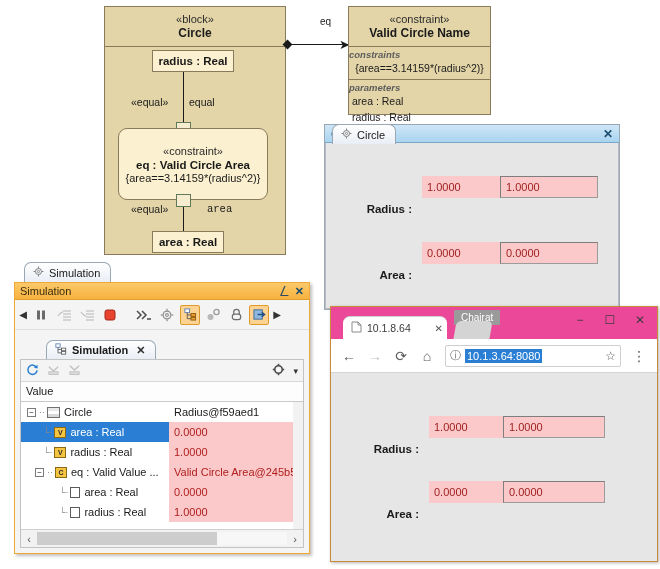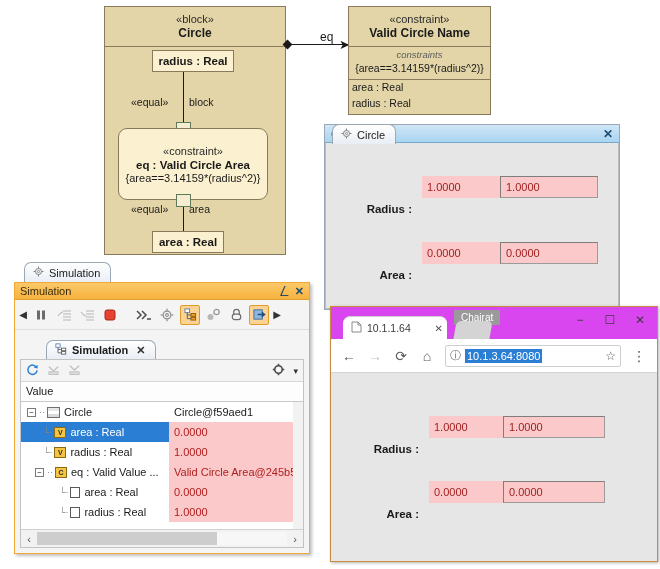--- a/index.html
+++ b/index.html
@@ -46,37 +46,37 @@
   #port-top { left: 176px; top: 122px; }
   #port-bot { left: 176px; top: 194px; }
   .vline { position: absolute; width: 1px; background: #1a1a1a; }
   #vl-1 { left: 183px; top: 72px; height: 50px; }
   #vl-2 { left: 183px; top: 207px; height: 24px; }
   .lbl-equal { position: absolute; font-size: 10.5px; color: #1a1a1a; }
   .lbl-role   { position: absolute; font-size: 10.5px; color: #1a1a1a; }
   #eqlbl-1 { left: 131px; top: 96px; }
   #role-1  { left: 189px; top: 96px; }
   #eqlbl-2 { left: 131px; top: 203px; }
-  #role-2  { left: 189px; top: 203px; }
+  #role-2  { left: 207px; top: 203px; font-family: Liberation Mono, monospace; }
 
   .blk-constraint {
     position: absolute; left: 348px; top: 6px; width: 143px; height: 109px;
     background: #e3d5a8; border: 1px solid #8a7a5c;
   }
   .c-sec { border-bottom: 1px solid #8a7a5c; }
-  .c-cap { font-size: 9.5px; font-style: italic; color: #5d5d5d; text-align: center; line-height: 13px; padding-top: 1px; }
+  .c-cap { font-size: 9.5px; font-style: italic; color: #5d5d5d; text-align: left; line-height: 13px; padding-top: 1px; font-weight: bold; }
   .c-body { font-size: 10.5px; color: #1a1a1a; padding: 0 3px 2px 3px; line-height: 14px; }
   .c-body.center { text-align: center; }
 
   
   .conn-line { position: absolute; left: 287px; top: 44px; width: 61px; height: 1px; background: #1a1a1a; }
   .conn-dot  { position: absolute; left: 284px; top: 41px; width: 7px; height: 7px;
                background: #1a1a1a; transform: rotate(45deg); }
   .conn-arrow { position: absolute; left: 339px; top: 38px; font-size: 13px; color: #1a1a1a; line-height: 13px; }
-  .conn-lbl { position: absolute; left: 320px; top: 30px; font-size: 12px; color: #1a1a1a; }
+  .conn-lbl { position: absolute; left: 320px; top: 16px; font-size: 10px; color: #1a1a1a; }
   .tab {
     position: relative; display: inline-flex; align-items: center; gap: 5px;
     height: 20px; padding: 0 10px 0 8px;
     background: linear-gradient(#ffffff, #e9eef5);
     border: 1px solid #9aa7b4; border-bottom: none;
     border-radius: 7px 7px 0 0;
     font-size: 11px; color: #1a1a1a; white-space: nowrap;
   }
 
   
@@ -182,21 +182,21 @@
   .vscroll {
     position: absolute; right: 0; top: 42px; width: 10px; bottom: 18px; background: #f2f2f2;
   }
 
   
   #browser {
     position: absolute; left: 330px; top: 306px; width: 328px; height: 256px;
     background: #e9e9e9; border: 1px solid #c98a3c;
     box-shadow: 1px 1px 3px rgba(0,0,0,.3);
   }
-  .chr-top { height: 32px; background: #d946ef; position: relative; }
+  .chr-top { height: 32px; background: #ec4899; position: relative; }
   .chr-profile {
     position: absolute; left: 123px; top: 3px; height: 15px; padding: 0 7px;
     background: #9a9a9a; color: #ffffff; font-size: 10px; line-height: 15px; border-radius: 1px;
   }
   .chr-wbtns { position: absolute; right: 2px; top: 2px; display: flex; }
   .wb { width: 30px; height: 22px; display: flex; align-items: center; justify-content: center;
         font-size: 12px; color: #3c3c3c; }
   .chr-tab {
     position: absolute; left: 12px; top: 9px; width: 104px; height: 23px;
     background: #ffffff; border-top: 1px solid #cfcfcf;
@@ -238,21 +238,21 @@
     <div class="blk-hdr">
       <div class="stereo">«block»</div>
       <div class="blk-name">Circle</div>
     </div>
   </div>
 
   <div class="prop-box" id="prop-radius">radius : Real</div>
 
   <div class="vline" id="vl-1"></div>
   <div class="lbl-equal" id="eqlbl-1">«equal»</div>
-  <div class="lbl-role" id="role-1">block</div>
+  <div class="lbl-role" id="role-1">equal</div>
 
   <div class="port" id="port-top"></div>
   <div class="eq-constraint">
     <div class="stereo">«constraint»</div>
     <div class="eq-title">eq : Valid Circle Area</div>
     <div class="eq-expr">{area==3.14159*(radius^2)}</div>
   </div>
   <div class="port" id="port-bot"></div>
 
   <div class="vline" id="vl-2"></div>
@@ -269,20 +269,21 @@
   <div class="blk-constraint">
     <div class="c-sec" style="height:40px;display:flex;flex-direction:column;align-items:center;justify-content:center;">
       <div class="stereo">«constraint»</div>
       <div class="blk-name">Valid Circle Name</div>
     </div>
     <div class="c-sec" style="height:33px;">
       <div class="c-cap">constraints</div>
       <div class="c-body center">{area==3.14159*(radius^2)}</div>
     </div>
     <div>
+      <div class="c-cap">parameters</div>
       <div class="c-body">area : Real</div>
       <div class="c-body">radius : Real</div>
     </div>
   </div>
 
   <div id="circle-tab">
     <div class="tab">
       <span class="ico">
         <svg width="11" height="11" viewBox="0 0 16 16">
             <circle cx="8" cy="8" r="4.4" fill="none" stroke="#7a7a7a" stroke-width="1.4"></circle>
@@ -487,21 +488,21 @@
       <div class="th-val">Value</div>
     </div>
 
     <div class="tree-row">
       <div class="tr-name indent1">
         <span class="exp">−</span>
         <span class="dotlead">··</span>
         <span class="ic-blk"></span>
         <span>Circle</span>
       </div>
-      <div class="tr-val">Circle@f59aed1</div>
+      <div class="tr-val">Radius@f59aed1</div>
     </div>
 
     <div class="tree-row sel">
       <div class="tr-name indent2">
         <span class="dotlead">└·</span>
         <span class="ic-v">V</span>
         <span>area : Real</span>
       </div>
       <div class="tr-val pink">0.0000</div>
     </div>
@@ -563,21 +564,21 @@
         <span class="wb">✕</span>
       </div>
       <div class="chr-tab2"></div>
       <div class="chr-tab">
         <span class="ico">
           <svg width="11" height="12" viewBox="0 0 11 12">
               <path d="M1 1 h6 l3 3 v7 h-9 z" fill="#fff" stroke="#8a8a8a" stroke-width="1"></path>
               <path d="M7 1 v3 h3" fill="none" stroke="#8a8a8a" stroke-width="1"></path>
             </svg>
         </span>
-        <span style="flex:1;">10.1.1.64</span>
+        <span style="flex:1;">10.1.8.64</span>
         <span style="font-size:10px;color:#555;">✕</span>
       </div>
     </div>
 
     <div class="chr-omni">
       <span class="nav-ic">←</span>
       <span class="nav-ic dim">→</span>
       <span class="nav-ic">⟳</span>
       <span class="nav-ic">⌂</span>
       <div class="omnibox">

